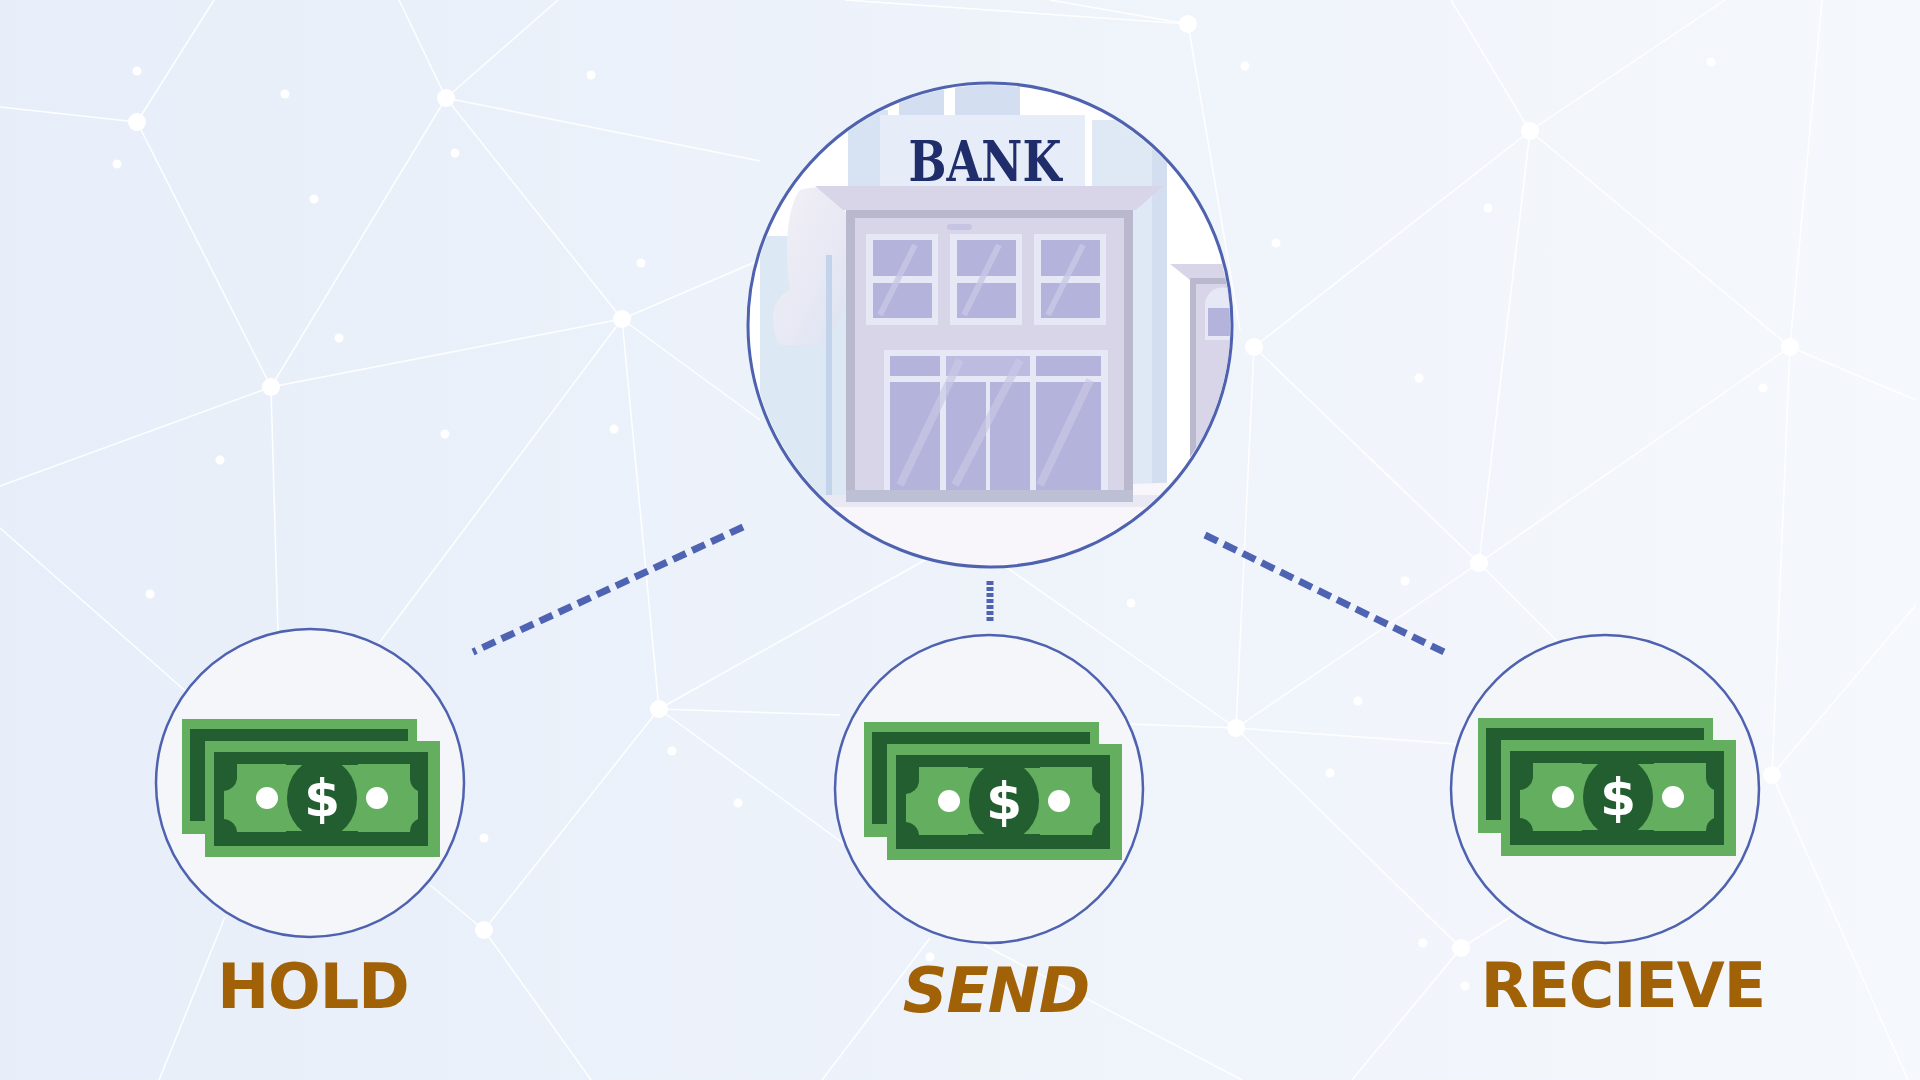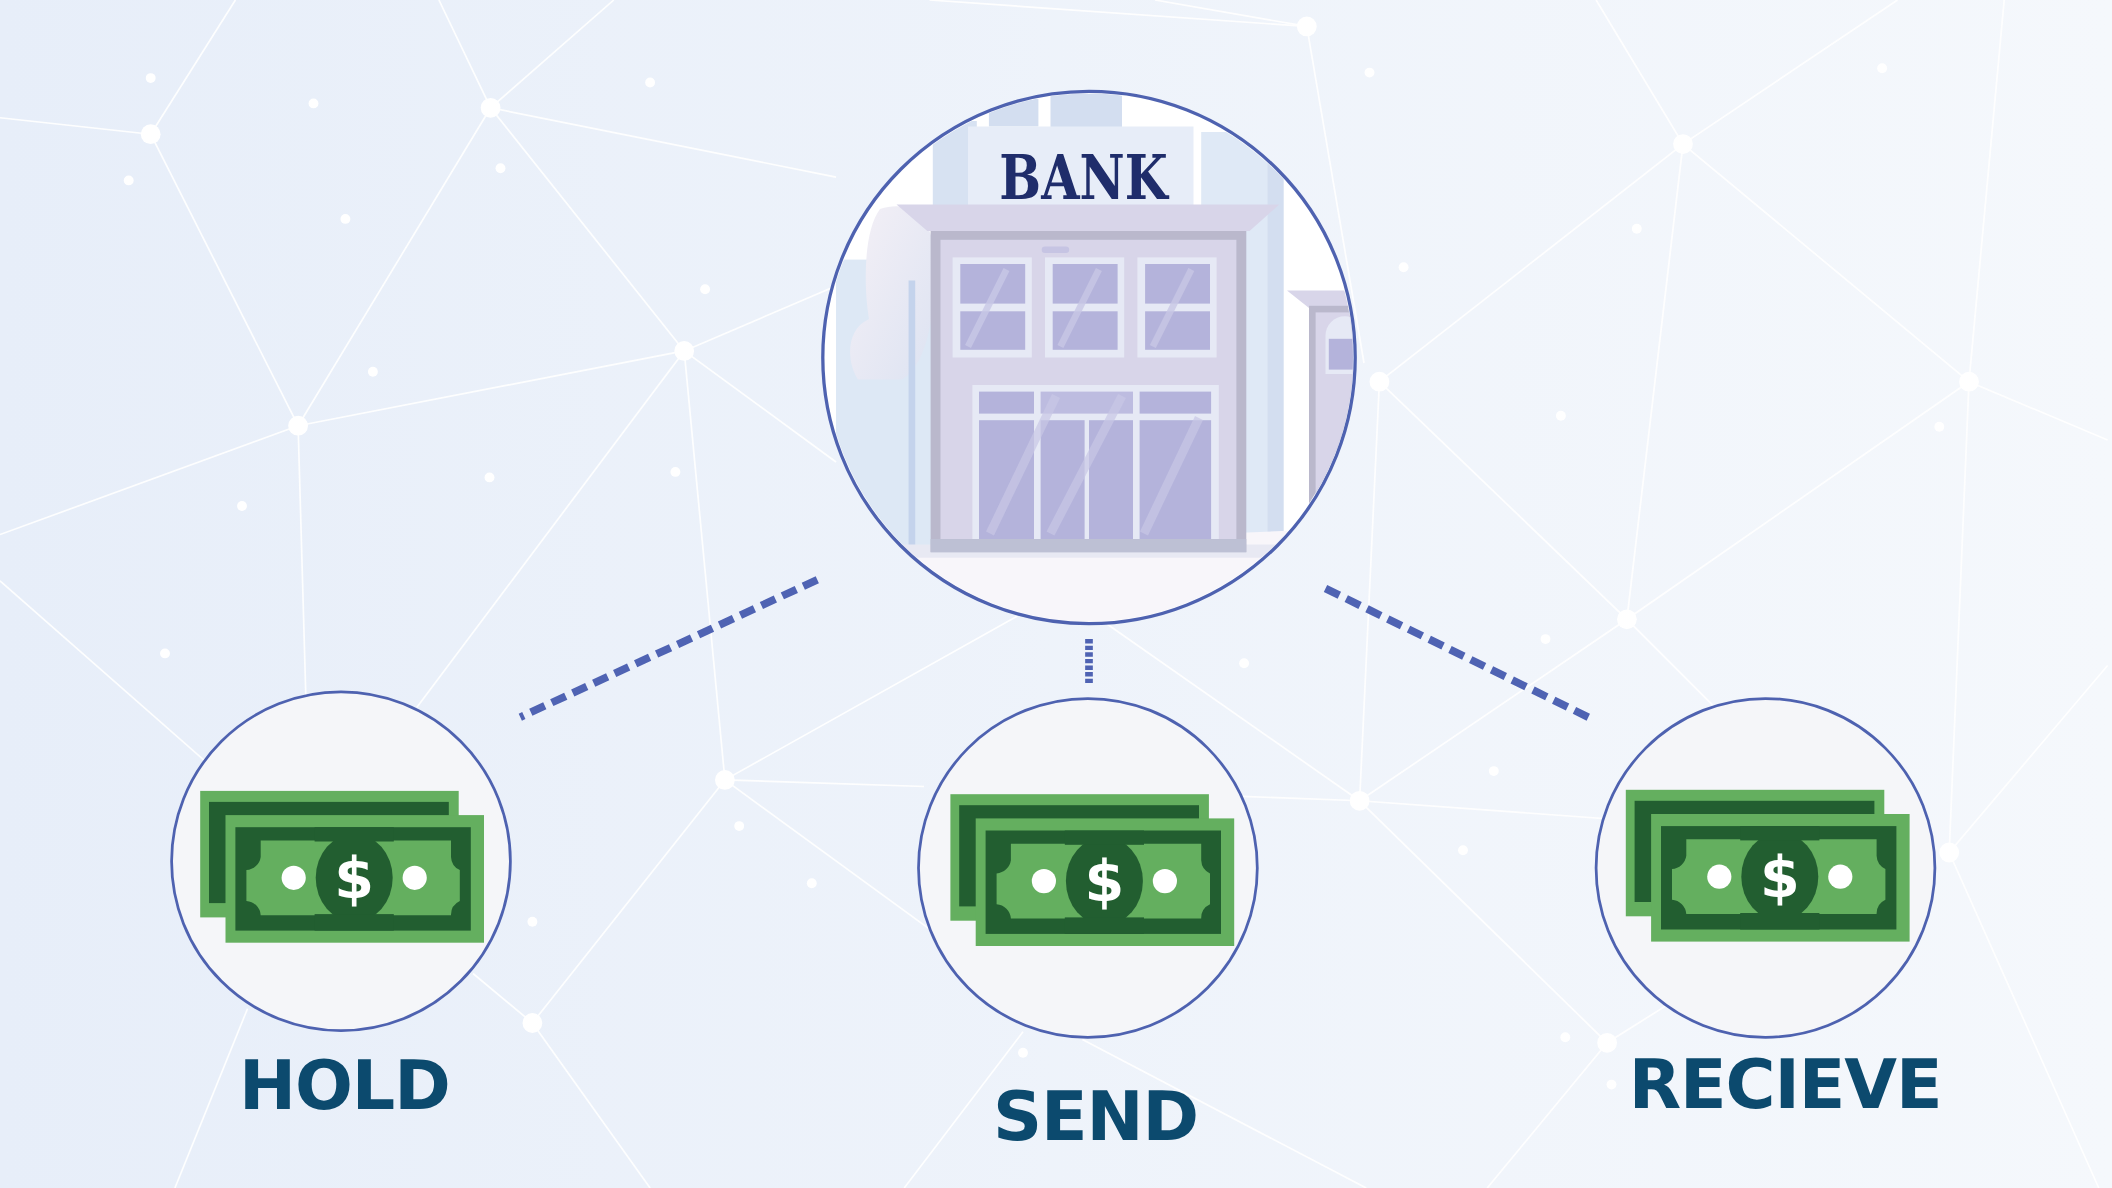--- a/index.html
+++ b/index.html
@@ -1,20 +1,20 @@
 <!DOCTYPE html>
 <html><head>
 <meta charset="utf-8">
 <style>
   html, body { margin:0; padding:0; }
   body { width:1920px; height:1080px; overflow:hidden; position:relative;
          font-family:"Liberation Sans", sans-serif; background:#eaf0f9; }
   #stage { position:absolute; left:0; top:0; width:1920px; height:1080px; }
   .label { position:absolute; font-family:"DejaVu Sans", sans-serif; font-weight:bold;
-           color:#0c4a6e; font-size:62px; letter-spacing:-1px; text-align:center;
+           color:#a16207; font-size:62px; letter-spacing:-1px; text-align:center;
            line-height:1; white-space:nowrap; }
   .bank-sign-text { font-family:"DejaVu Serif", serif; font-weight:bold; }
 </style>
 </head>
 <body>
 
 <svg id="stage" width="1920" height="1080" viewBox="0 0 1920 1080" xmlns="http://www.w3.org/2000/svg">
   <defs>
     <linearGradient id="bgGrad" x1="0" y1="0" x2="1" y2="0">
       <stop offset="0" stop-color="#e7eef9"></stop>
@@ -233,14 +233,14 @@
     <use href="#bills" x="864" y="722"></use>
   </g>
 
   <g>
     <circle cx="1605" cy="789" r="154" fill="#f5f6f9" stroke="#4e62b0" stroke-width="2.5"></circle>
     <use href="#bills" x="1478" y="718"></use>
   </g>
 </svg>
 
 <div class="label" style="left:213px; top:956px; width:200px;">HOLD</div>
-<div class="label" style="left:896px; top:984px; width:200px;">SEND</div>
+<div class="label" style="left:896px; top:960px; width:200px;font-style:italic;">SEND</div>
 <div class="label" style="left:1465px; top:955px; width:300px;text-align:right;">RECIEVE</div>
 
 </body></html>

